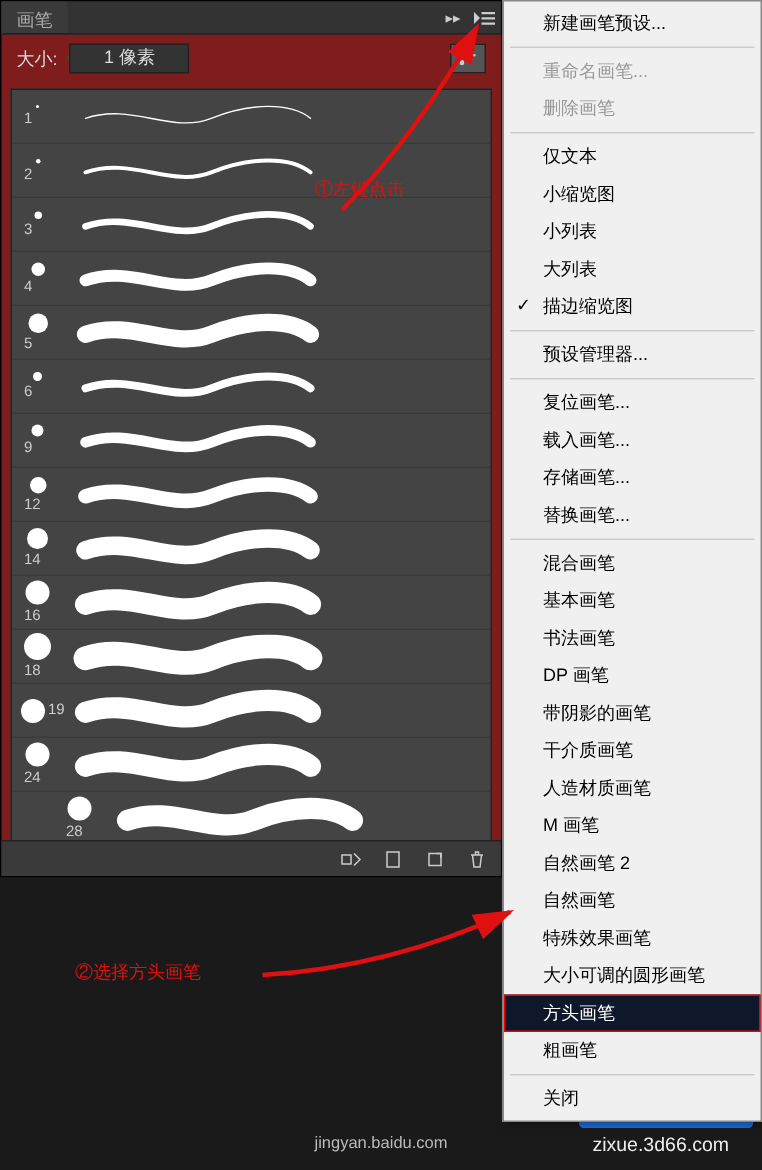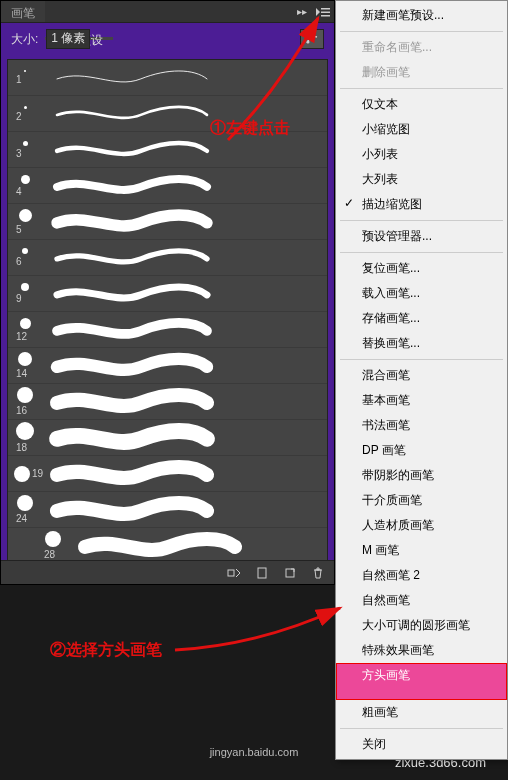--- a/index.html
+++ b/index.html
@@ -12,21 +12,21 @@
     color: #ddd;
     overflow: hidden;
     position: relative;
   }
 
   .panel {
     position: absolute;
     top: 0; left: 0;
     width: 335px;
     height: 585px;
-    background: #4c1d95;
+    background: #7f1d1d;
     border: 1px solid #000;
     display: flex;
     flex-direction: column;
   }
 
   .tabs {
     display: flex;
     height: 22px;
     align-items: stretch;
     background: #333;
@@ -59,21 +59,21 @@
 
   .size-row {
     display: flex;
     align-items: center;
     height: 32px;
     padding: 0 10px;
     gap: 8px;
   }
   .size-label { color: #ddd; }
   .size-input {
-    width: 44px;
+    width: 80px;
     text-align: center;
     background: #333;
     color: #ddd;
     border: 1px solid #222;
     height: 20px;
   }
   .toggle-btn {
     width: 24px; height: 20px;
     background: #555;
     display: flex; align-items: center; justify-content: center;
@@ -149,55 +149,55 @@
     padding: 2px 0;
     z-index: 50;
   }
   .ctx-item {
     padding: 4px 14px 4px 26px;
     cursor: default;
     position: relative;
     white-space: nowrap;
   }
   .ctx-item.disabled { color: #999; }
-  .ctx-item.selected { background: #ec4899; color: #fff; border: 1px solid #e00; padding: 3px 13px 15px 25px; }
+  .ctx-item.selected { background: #0f172a; color: #fff; border: 1px solid #e00; padding: 3px 13px 3px 25px; }
   .ctx-check::before {
     content: "✓";
     position: absolute;
     left: 8px;
   }
   .ctx-sep {
     height: 1px;
     margin: 3px 4px;
     background: #ccc;
   }
 
   
   .anno {
     position: absolute;
     color: #e01010;
-    font-weight: bold;
-    font-size: 16px;
+    font-weight: normal;
+    font-size: 12px;
     z-index: 80;
     pointer-events: none;
   }
   .arrow {
     position: absolute;
     z-index: 79;
     pointer-events: none;
   }
 
   .watermark {
     position: absolute;
     left: 0; bottom: 0;
     width: 508px;
     font-size: 11px;
     color: #bbb;
     text-align: center;
-    padding-bottom: 22px;
+    padding-bottom: 12px;
     z-index: 30;
   }
   .brand-badge {
     position: absolute;
     right: 6px; bottom: 28px;
     width: 116px; height: 38px;
     background: #1f6fe0;
     color: #fff;
     display: flex; align-items: center; justify-content: center;
     gap: 8px;
@@ -463,22 +463,22 @@
   <div class="ctx-item">混合画笔</div>
   <div class="ctx-item">基本画笔</div>
   <div class="ctx-item">书法画笔</div>
   <div class="ctx-item">DP 画笔</div>
   <div class="ctx-item">带阴影的画笔</div>
   <div class="ctx-item">干介质画笔</div>
   <div class="ctx-item">人造材质画笔</div>
   <div class="ctx-item">M 画笔</div>
   <div class="ctx-item">自然画笔 2</div>
   <div class="ctx-item">自然画笔</div>
+  <div class="ctx-item">特殊效果画笔</div>
   <div class="ctx-item">大小可调的圆形画笔</div>
-  <div class="ctx-item">特殊效果画笔</div>
   <div class="ctx-item selected">方头画笔</div>
   <div class="ctx-item">粗画笔</div>
   <div class="ctx-sep"></div>
   <div class="ctx-item">关闭</div>
 </div>
 
 <svg class="arrow" style="left:218px; top:10px;" width="115" height="140">
   <defs>
       <marker id="ah1" markerWidth="10" markerHeight="10" refX="8" refY="3" orient="auto">
     <path d="M0,0 L9,3 L0,6 Z" fill="#e01010"></path>

